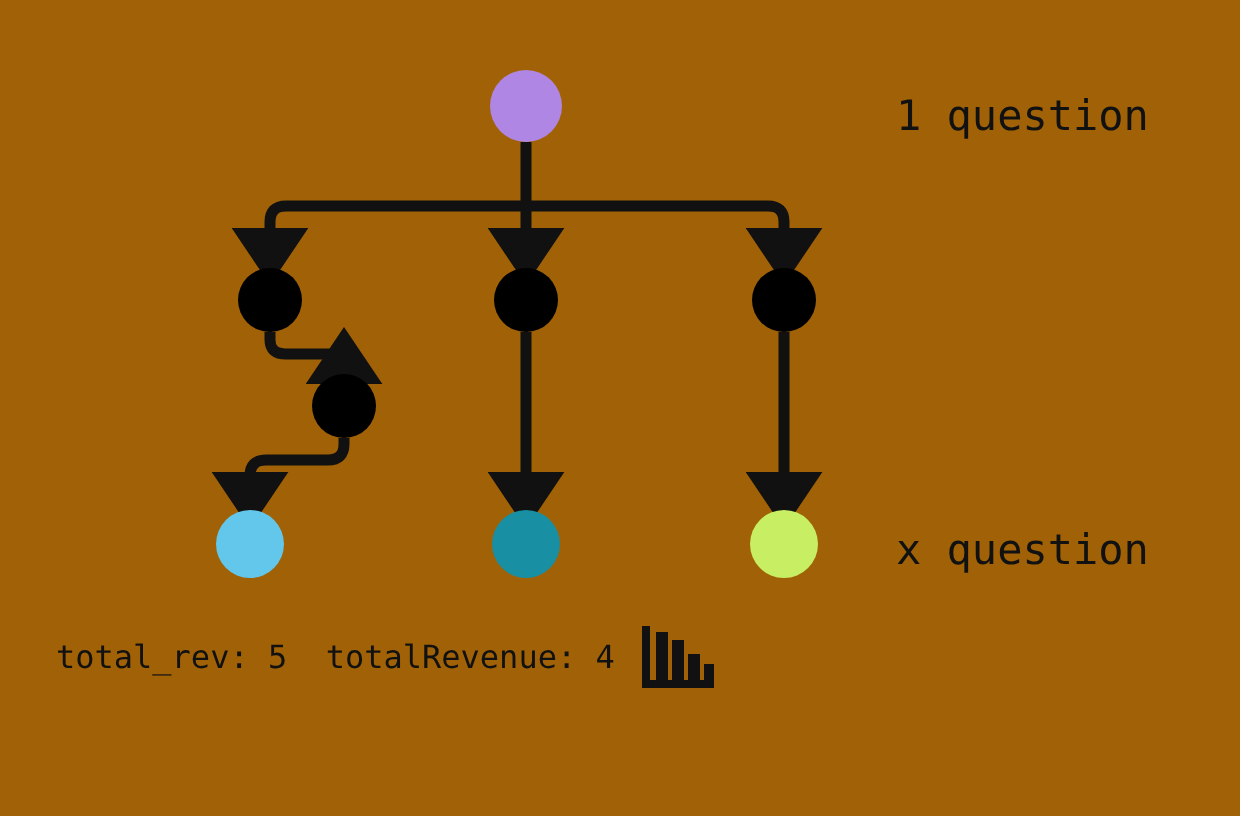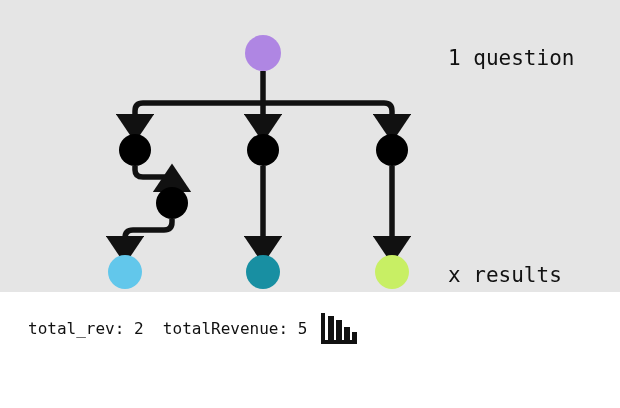--- a/index.html
+++ b/index.html
@@ -9,22 +9,22 @@
   }
   body {
     width: 620px;
     height: 408px;
     overflow: hidden;
     font-family: "DejaVu Sans Mono", "Liberation Mono", monospace;
   }
   #canvas {
     position: relative;
     width: 620px;
-    height: 292px;
-    background: #e5e5e5;
+    height: 408px;
+    background: #a16207;
   }
   #flow-svg {
     position: absolute;
     left: 0;
     top: 0;
     width: 620px;
     height: 408px;
   }
   .stage-label {
     position: absolute;
@@ -98,26 +98,26 @@
       <circle cx="172" cy="203" r="16" fill="#000000"></circle>
       <circle cx="125" cy="272" r="17" fill="#62c7eb"></circle>
       <circle cx="263" cy="272" r="17" fill="#188fa2"></circle>
       <circle cx="392" cy="272" r="17" fill="#c8ef64"></circle>
     </g>
   </svg>
 
   <div class="stage-label" id="label-question">1 question</div>
 
 
-  <div class="stage-label" id="label-results">x results</div>
+  <div class="stage-label" id="label-results">x question</div>
 
   <div id="footer-row">
-    <span class="footer-text">total_rev: 2</span>
+    <span class="footer-text">total_rev: 5</span>
     <span class="footer-text">  </span>
-    <span class="footer-text">totalRevenue: 5</span>
+    <span class="footer-text">totalRevenue: 4</span>
 
     <svg id="bar-chart-icon" width="40" height="34" viewBox="0 0 40 34">
 
       <rect x="2" y="1" width="4" height="31" fill="#111111"></rect>
       <rect x="2" y="28" width="36" height="4" fill="#111111"></rect>
 
       <rect x="9" y="4" width="6" height="24" fill="#111111"></rect>
       <rect x="17" y="8" width="6" height="20" fill="#111111"></rect>
       <rect x="25" y="15" width="6" height="13" fill="#111111"></rect>
       <rect x="33" y="20" width="5" height="8" fill="#111111"></rect>

